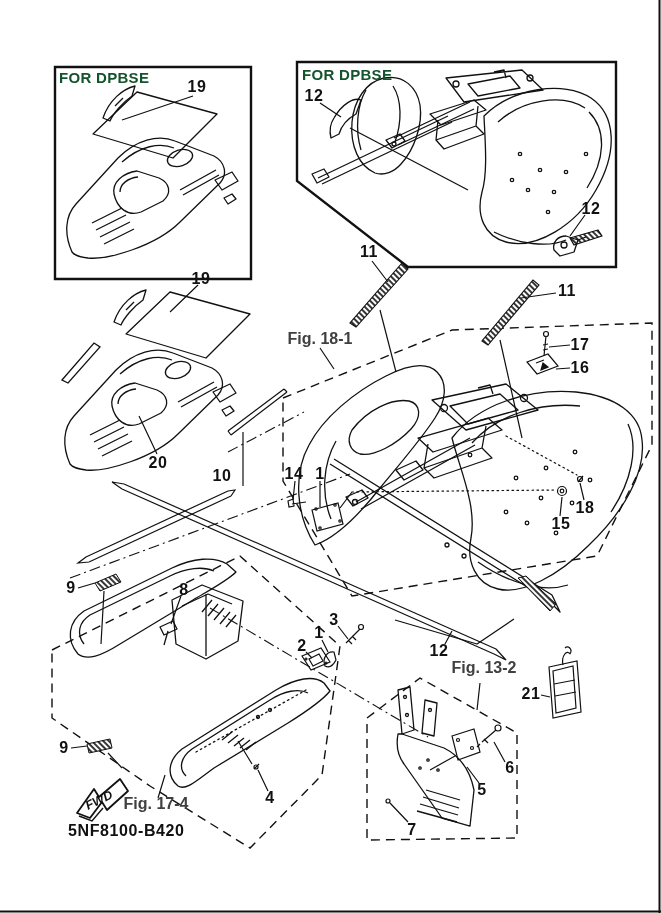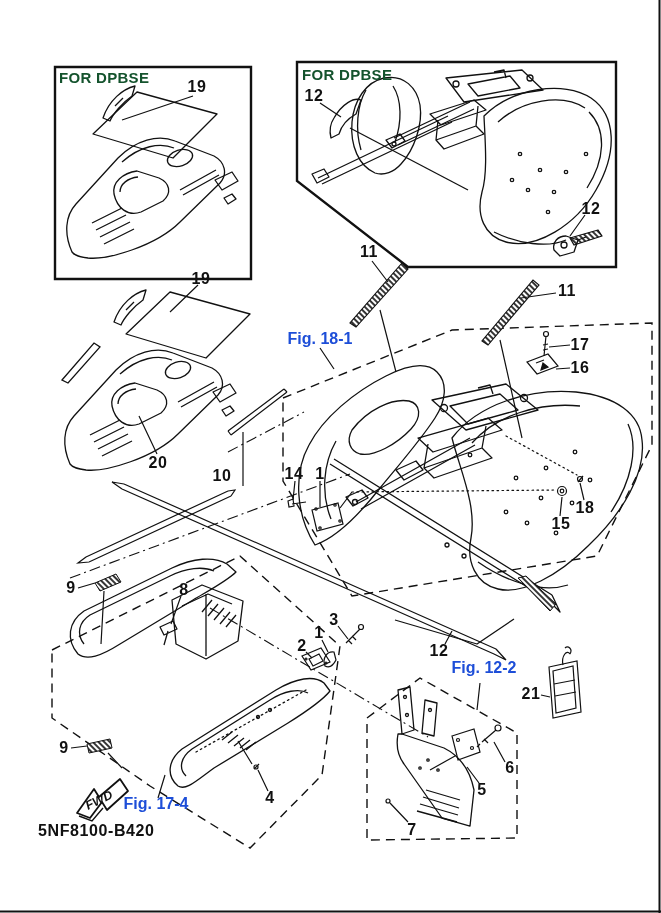--- a/index.html
+++ b/index.html
@@ -3,21 +3,21 @@
 <meta charset="utf-8">
 <style>
   html,body{margin:0;padding:0;background:#fff;}
   #page{position:relative;width:661px;height:913px;background:#ffffff;overflow:hidden;
         font-family:"Liberation Sans",sans-serif;color:#111;}
   #art{position:absolute;left:0;top:0;}
   #labels{position:absolute;left:0;top:0;width:605px;height:913px;pointer-events:none;}
   .callout{position:absolute;transform:translate(-50%,-50%);
            font:700 16px "Liberation Sans",sans-serif;color:#111;letter-spacing:.5px;}
   .figlabel{position:absolute;transform:translate(-50%,-50%);
-           font:700 16px "Liberation Sans",sans-serif;color:#1d4ed8;}
+           font:700 16px "Liberation Sans",sans-serif;color:#404040;}
   .boxlabel{position:absolute;font:700 15px "Liberation Sans",sans-serif;color:#14532d;letter-spacing:.3px;}
   .partcode{position:absolute;font:700 16px "Liberation Sans",sans-serif;color:#111;letter-spacing:.6px;}
 </style>
 </head>
 <body>
 
 <div id="page">
 
 <svg id="art" width="661" height="913" viewBox="0 0 661 913">
   <defs>
@@ -234,21 +234,21 @@
     <path d="M77,813 L94,789 L99,797 L120,779 L128,791 L107,810 L102,802 L90,818 Z" fill="#fff" stroke="#111" stroke-width="1.8" stroke-linejoin="round"></path>
     <path d="M79,816 L92,821 L103,808" fill="none" stroke="#111" stroke-width="1.4"></path>
     <text transform="translate(88,810) rotate(-26)" font-family="Liberation Sans, sans-serif" font-size="12.5" font-weight="bold" font-style="italic" fill="#111">FWD</text>
   </g>
 
   <path d="M659.5,0 V913 M0,911.5 H661" stroke="#111" stroke-width="2"></path>
 </svg>
 
 <div class="boxlabel" style="left:59px;top:69px">FOR DPBSE</div>
 <div class="boxlabel" style="left:302px;top:66px">FOR DPBSE</div>
-<div class="partcode" style="left:38px;top:822px">5NF8100-B420</div>
+<div class="partcode" style="left:68px;top:822px">5NF8100-B420</div>
 <div id="labels">
       <div class="callout" style="left: 197px; top: 87px;">19</div>
       <div class="callout" style="left: 314px; top: 96px;">12</div>
       <div class="callout" style="left: 591px; top: 209px;">12</div>
       <div class="callout" style="left: 369px; top: 252px;">11</div>
       <div class="callout" style="left: 567px; top: 291px;">11</div>
       <div class="callout" style="left: 580px; top: 345px;">17</div>
       <div class="callout" style="left: 580px; top: 368px; text-align: center;">16</div>
       <div class="callout" style="left: 201px; top: 279px;">19</div>
       <div class="callout" style="left: 158px; top: 463px;">20</div>
@@ -264,16 +264,16 @@
       <div class="callout" style="left: 334px; top: 620px;">3</div>
       <div class="callout" style="left: 439px; top: 651px;">12</div>
       <div class="callout" style="left: 531px; top: 694px;">21</div>
       <div class="callout" style="left: 64px; top: 748px;">9</div>
       <div class="callout" style="left: 270px; top: 798px;">4</div>
       <div class="callout" style="left: 510px; top: 768px;">6</div>
       <div class="callout" style="left: 482px; top: 790px;">5</div>
       <div class="callout" style="left: 412px; top: 830px;">7</div>
       <div class="figlabel" style="left: 320px; top: 339px;">Fig. 18-1</div>
       <div class="figlabel" style="left: 156px; top: 804px;">Fig. 17-4</div>
-      <div class="figlabel" style="left: 484px; top: 668px;">Fig. 12-2</div>
+      <div class="figlabel" style="left: 484px; top: 668px;">Fig. 13-2</div>
     </div>
 
 </div>
 
 </body></html>

